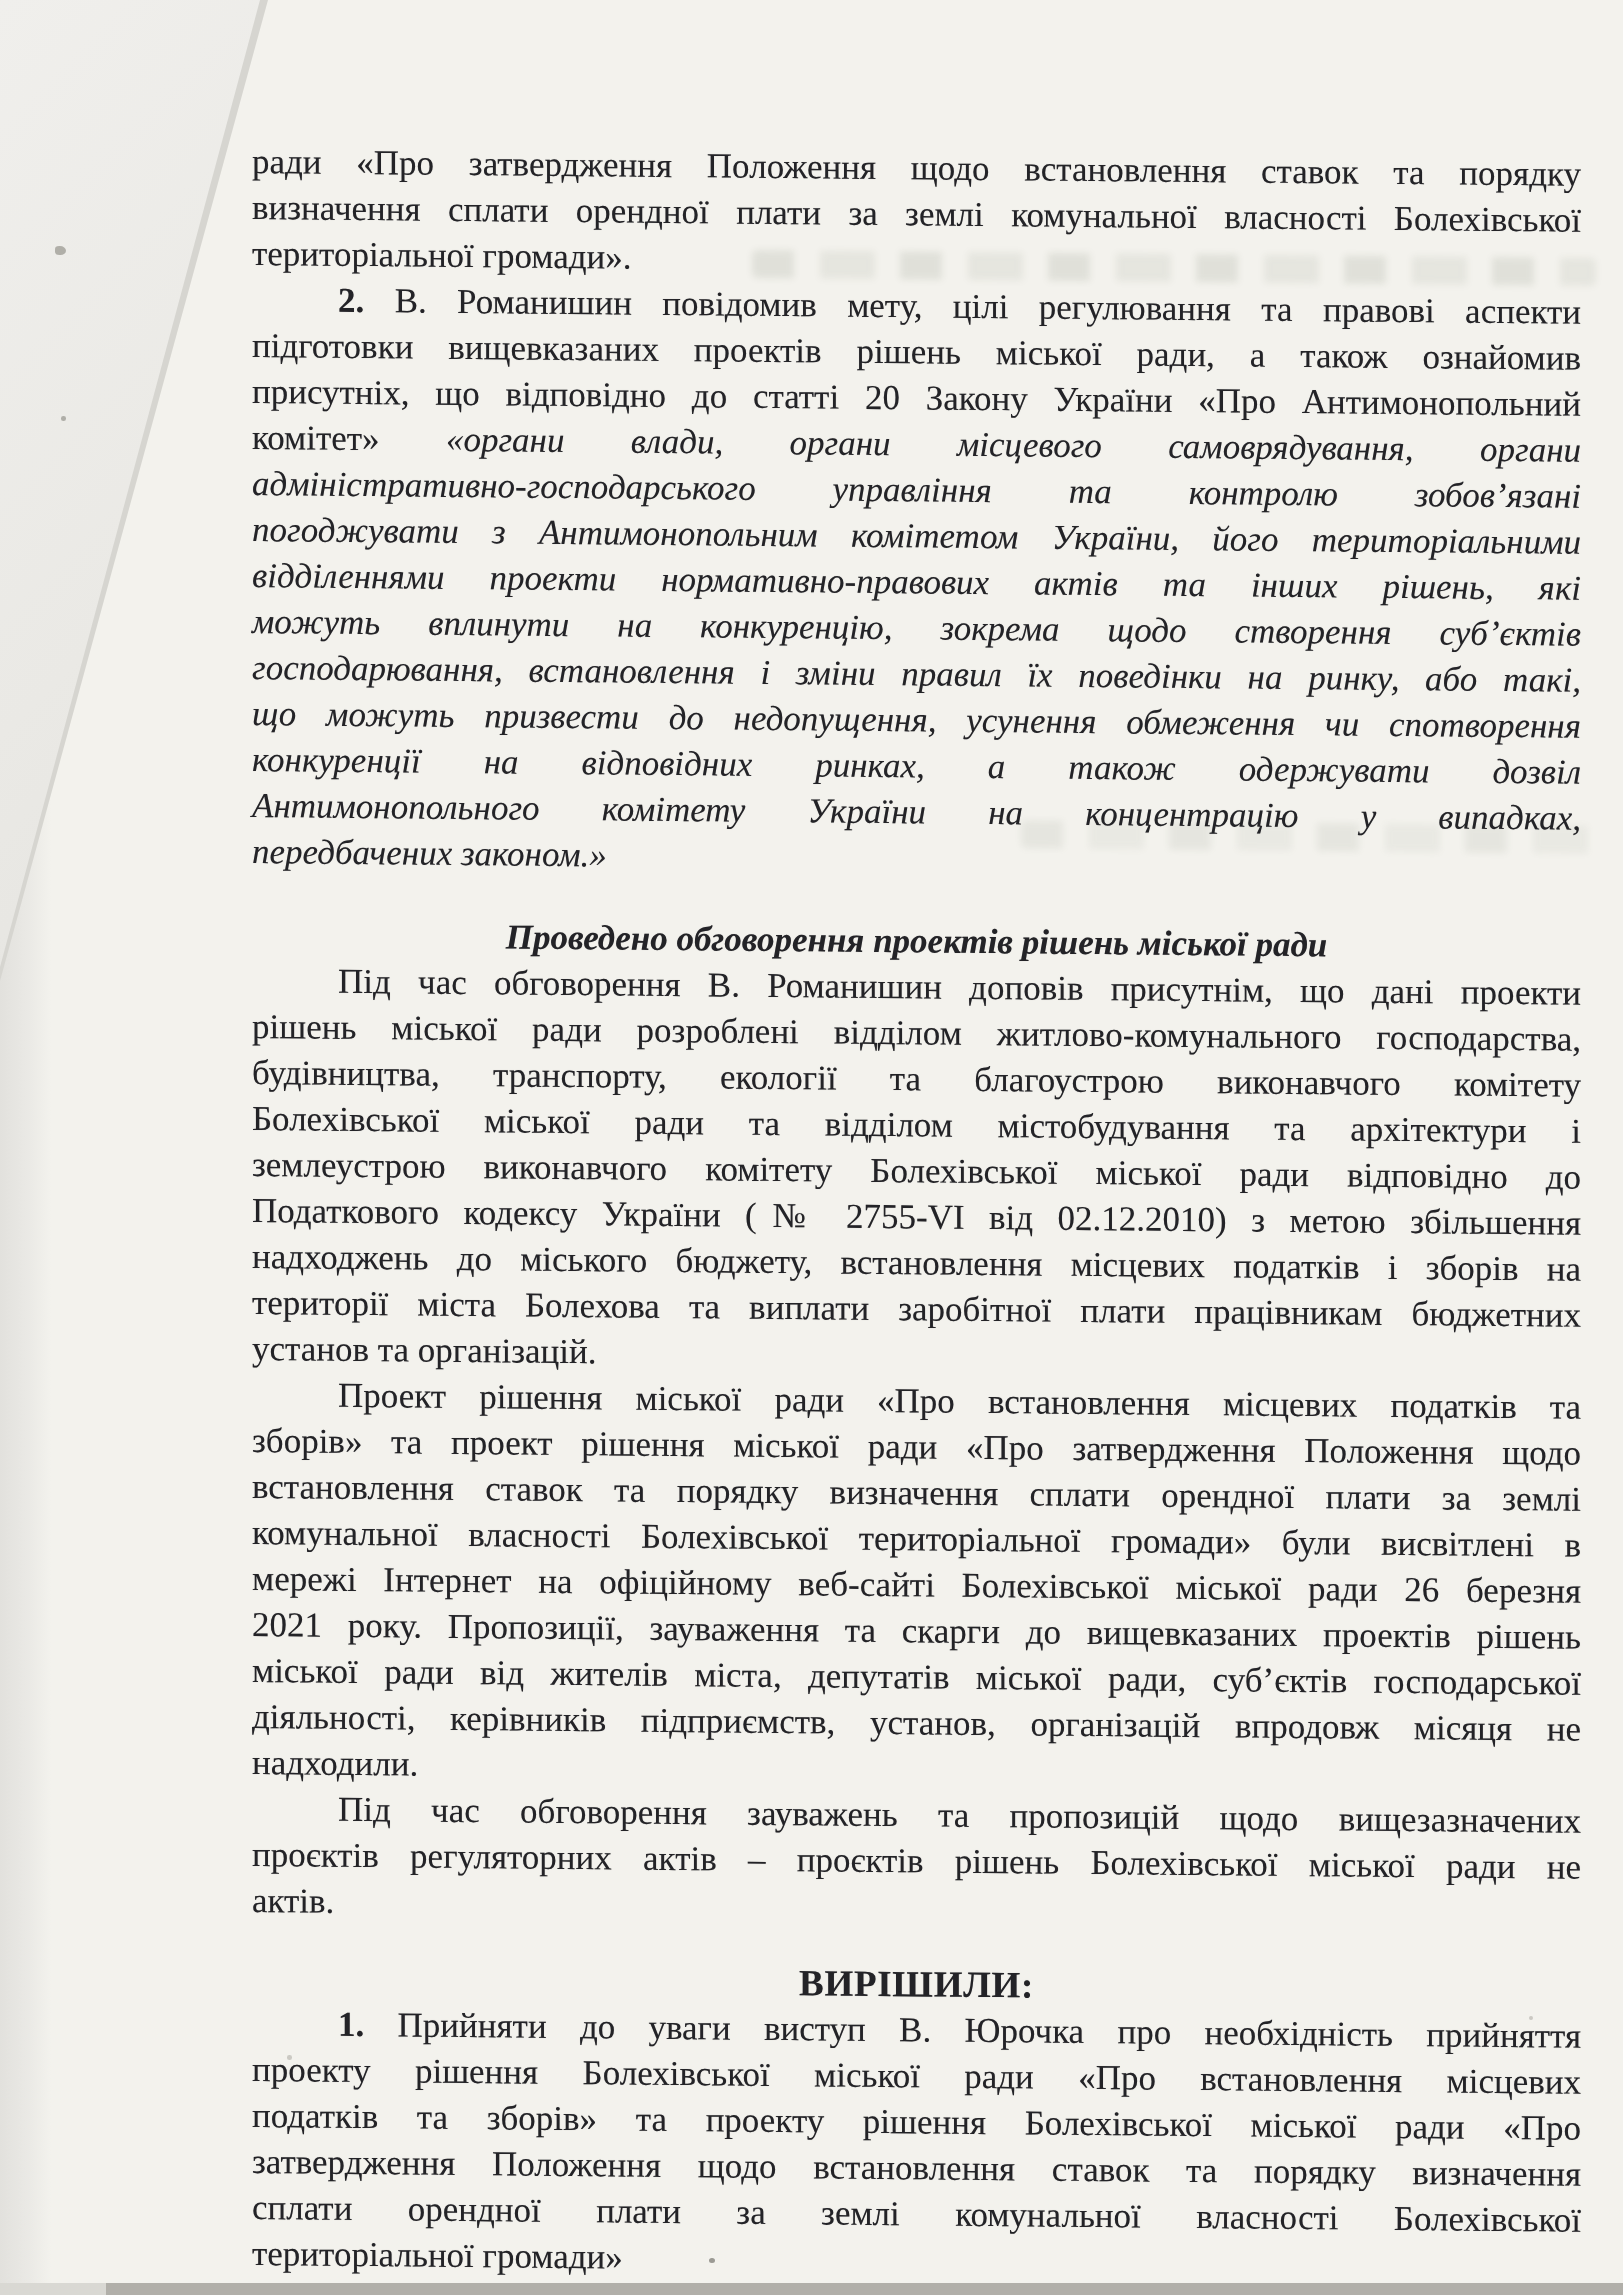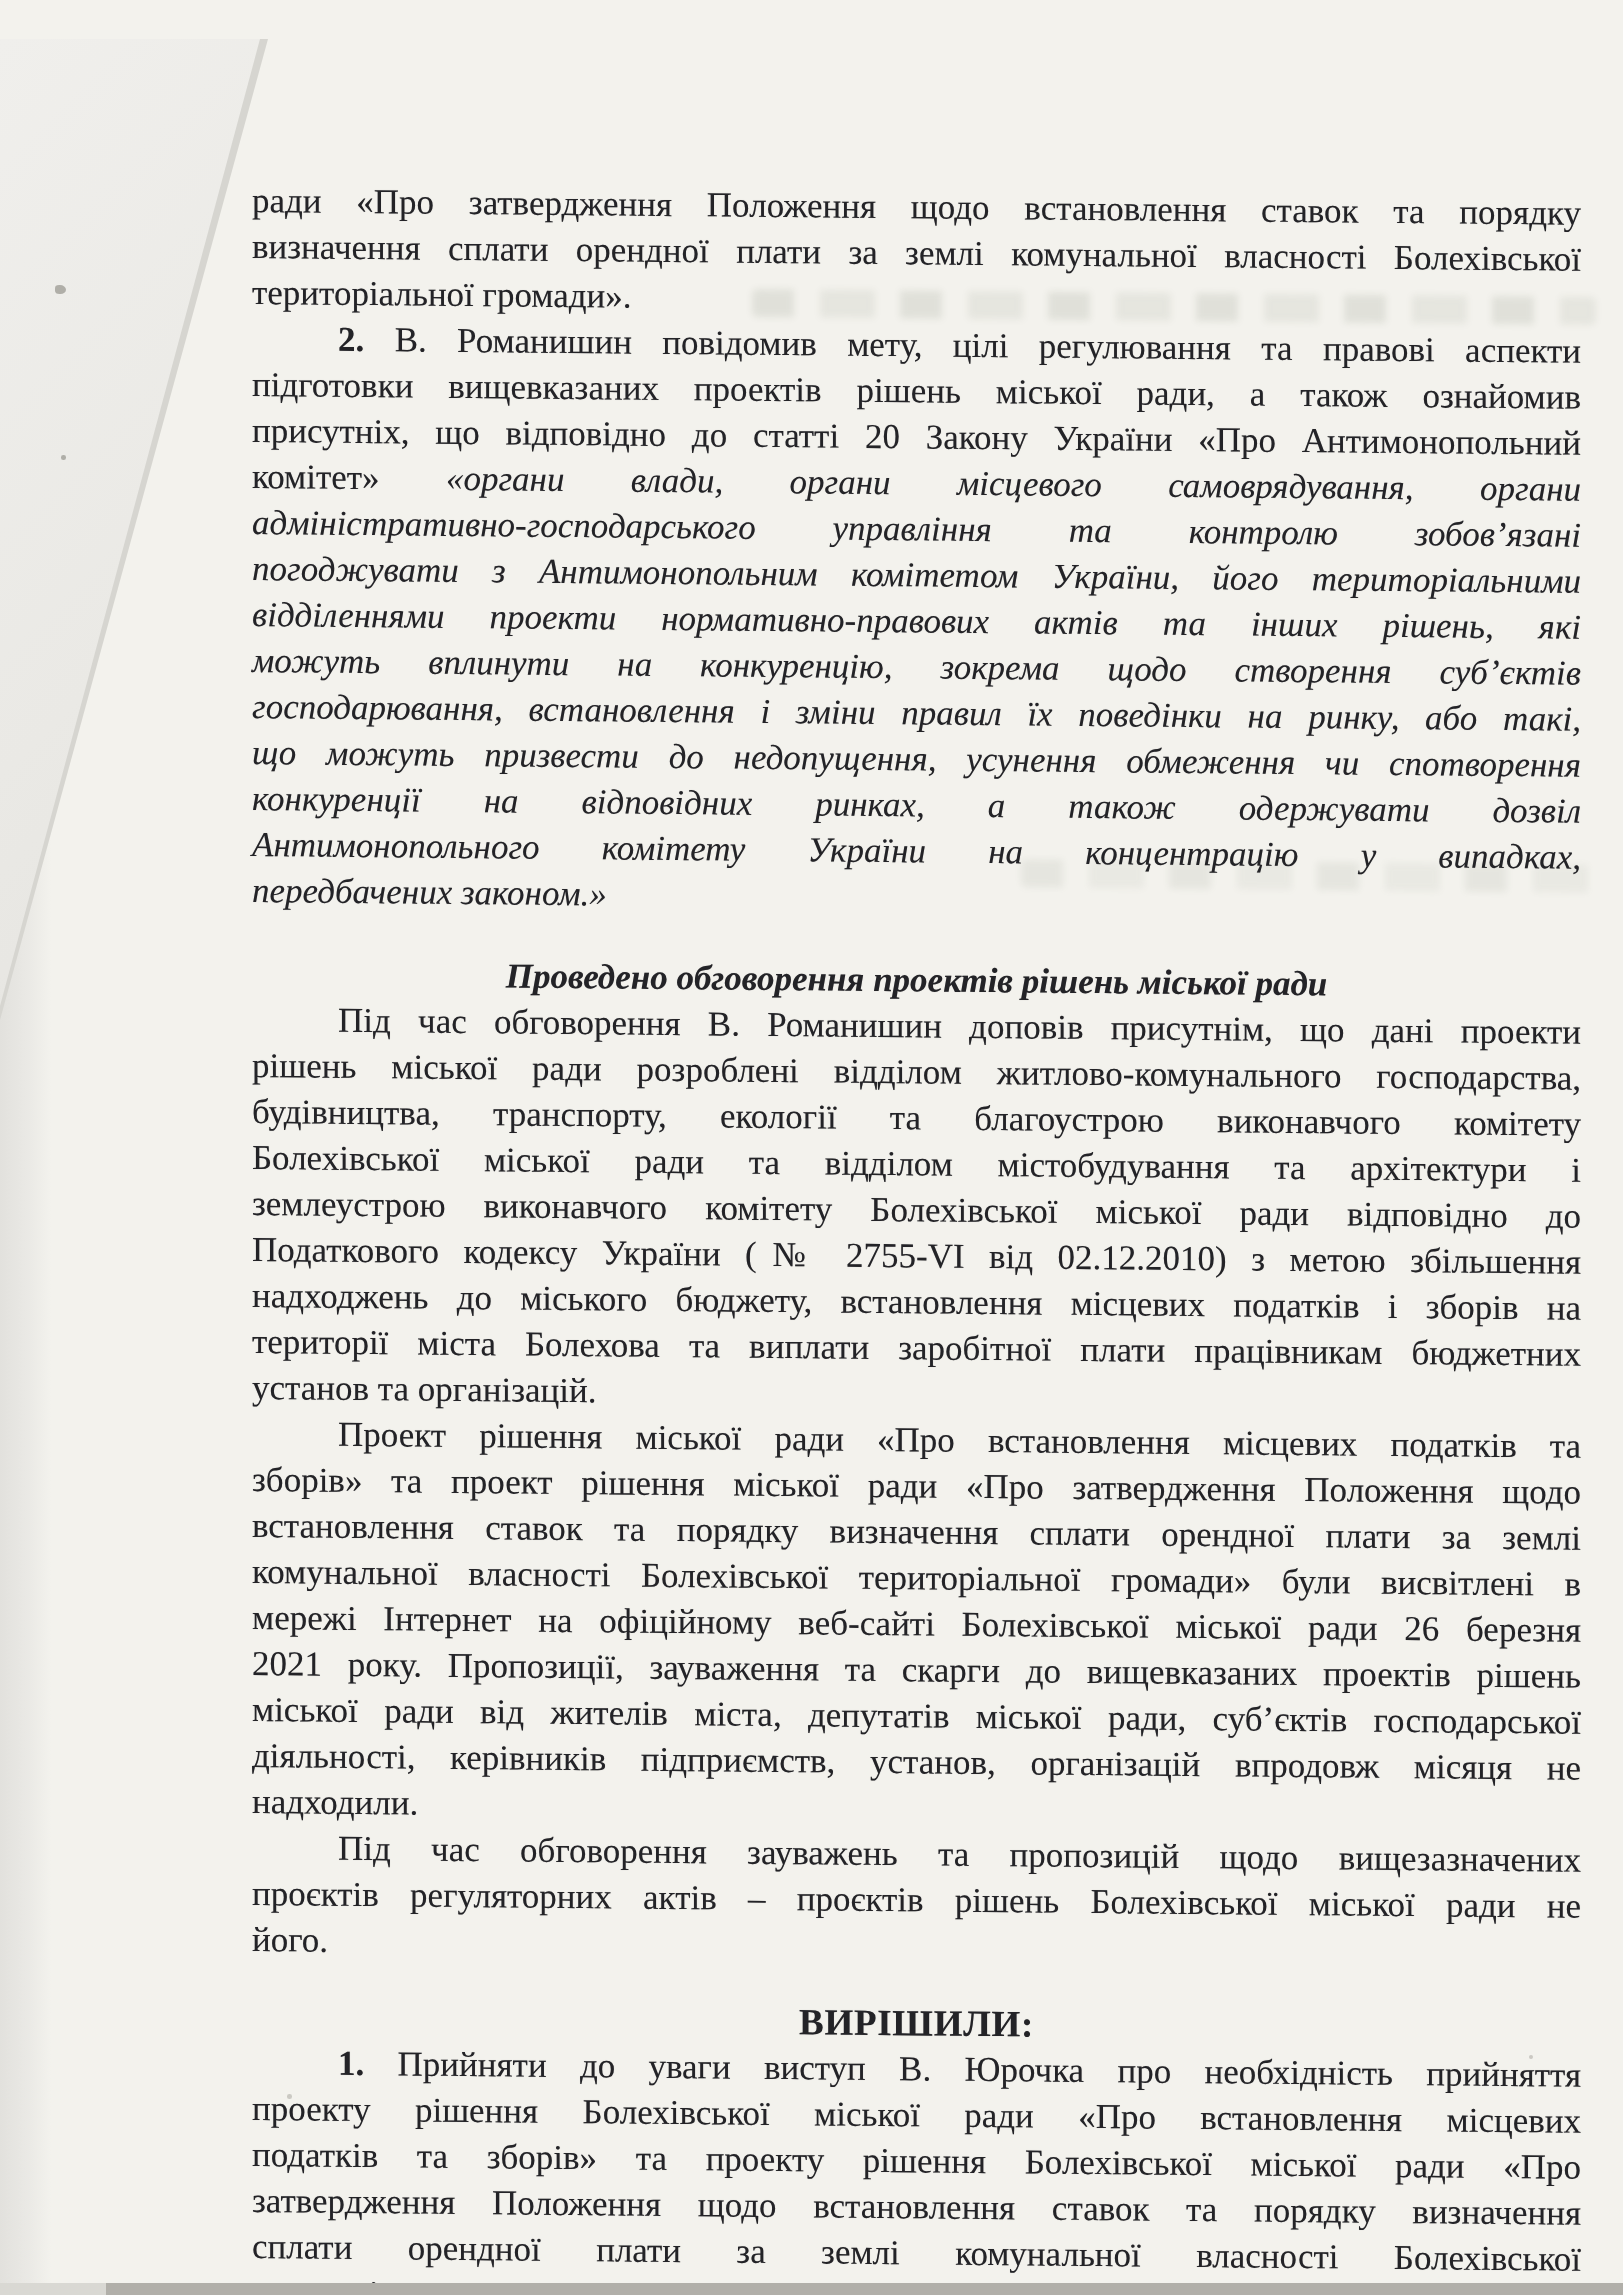--- a/index.html
+++ b/index.html
@@ -3,21 +3,21 @@
 <meta charset="utf-8">
 <title>Scanned council protocol page</title>
 <style>
   html,body{margin:0;padding:0;}
   body{
     width:1623px;height:2295px;
     background:#f3f2ed;
     overflow:hidden;position:relative;
     font-family:"Liberation Serif","DejaVu Serif",serif;
   }
-  .scan{position:absolute;inset:0;margin-top:39px;}
+  .scan{position:absolute;inset:0;}
 
   
   .left-band{
     position:absolute;left:0;top:0;bottom:0;width:51px;
     background:linear-gradient(90deg,#e2e1dd 0%,#eae9e5 55%,#f3f2ed 100%);
   }
   
   .fold-line{
     position:absolute;top:0;left:0;width:268px;height:981px;
     clip-path:polygon(0 0,100% 0,0 100%);
@@ -131,21 +131,21 @@
         <div class="ln"><span>комунальної власності Болехівської територіальної громади» були висвітлені в</span></div>
         <div class="ln"><span>мережі Інтернет на офіційному веб-сайті Болехівської міської ради 26 березня</span></div>
         <div class="ln"><span>2021 року. Пропозиції, зауваження та скарги до вищевказаних проектів рішень</span></div>
         <div class="ln"><span>міської ради від жителів міста, депутатів міської ради, суб’єктів господарської</span></div>
         <div class="ln"><span>діяльності, керівників підприємств, установ, організацій впродовж місяця не</span></div>
         <div class="ln last"><span>надходили.</span></div>
       </div>
       <div class="para">
         <div class="ln indent"><span>Під час обговорення зауважень та пропозицій щодо вищезазначених</span></div>
         <div class="ln"><span>проєктів регуляторних актів – проєктів рішень Болехівської міської ради не</span></div>
-        <div class="ln last"><span>його.</span></div>
+        <div class="ln last"><span>актів.</span></div>
       </div>
       <div class="heading h2x">ВИРІШИЛИ:</div>
       <div class="para">
         <div class="ln indent"><span class="bd">1. </span><span>Прийняти до уваги виступ В. Юрочка про необхідність прийняття</span></div>
         <div class="ln"><span>проекту рішення Болехівської міської ради «Про встановлення місцевих</span></div>
         <div class="ln"><span>податків та зборів» та проекту рішення Болехівської міської ради «Про</span></div>
         <div class="ln"><span>затвердження Положення щодо встановлення ставок та порядку визначення</span></div>
         <div class="ln"><span>сплати орендної плати за землі комунальної власності Болехівської</span></div>
         <div class="ln last"><span>територіальної громади»</span></div>
       </div>

